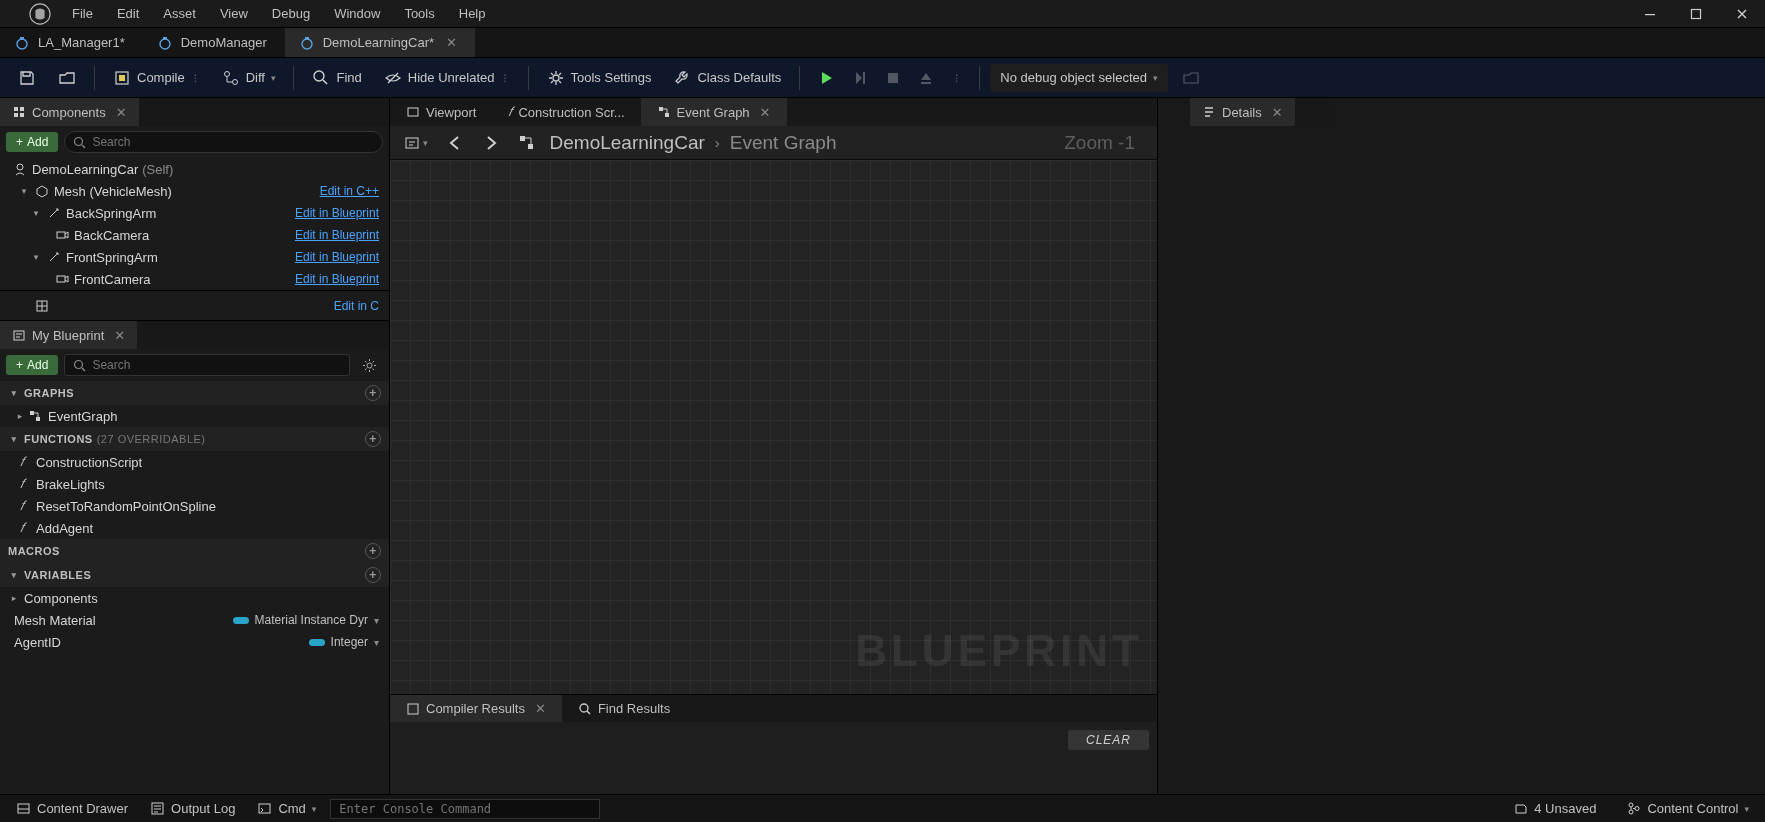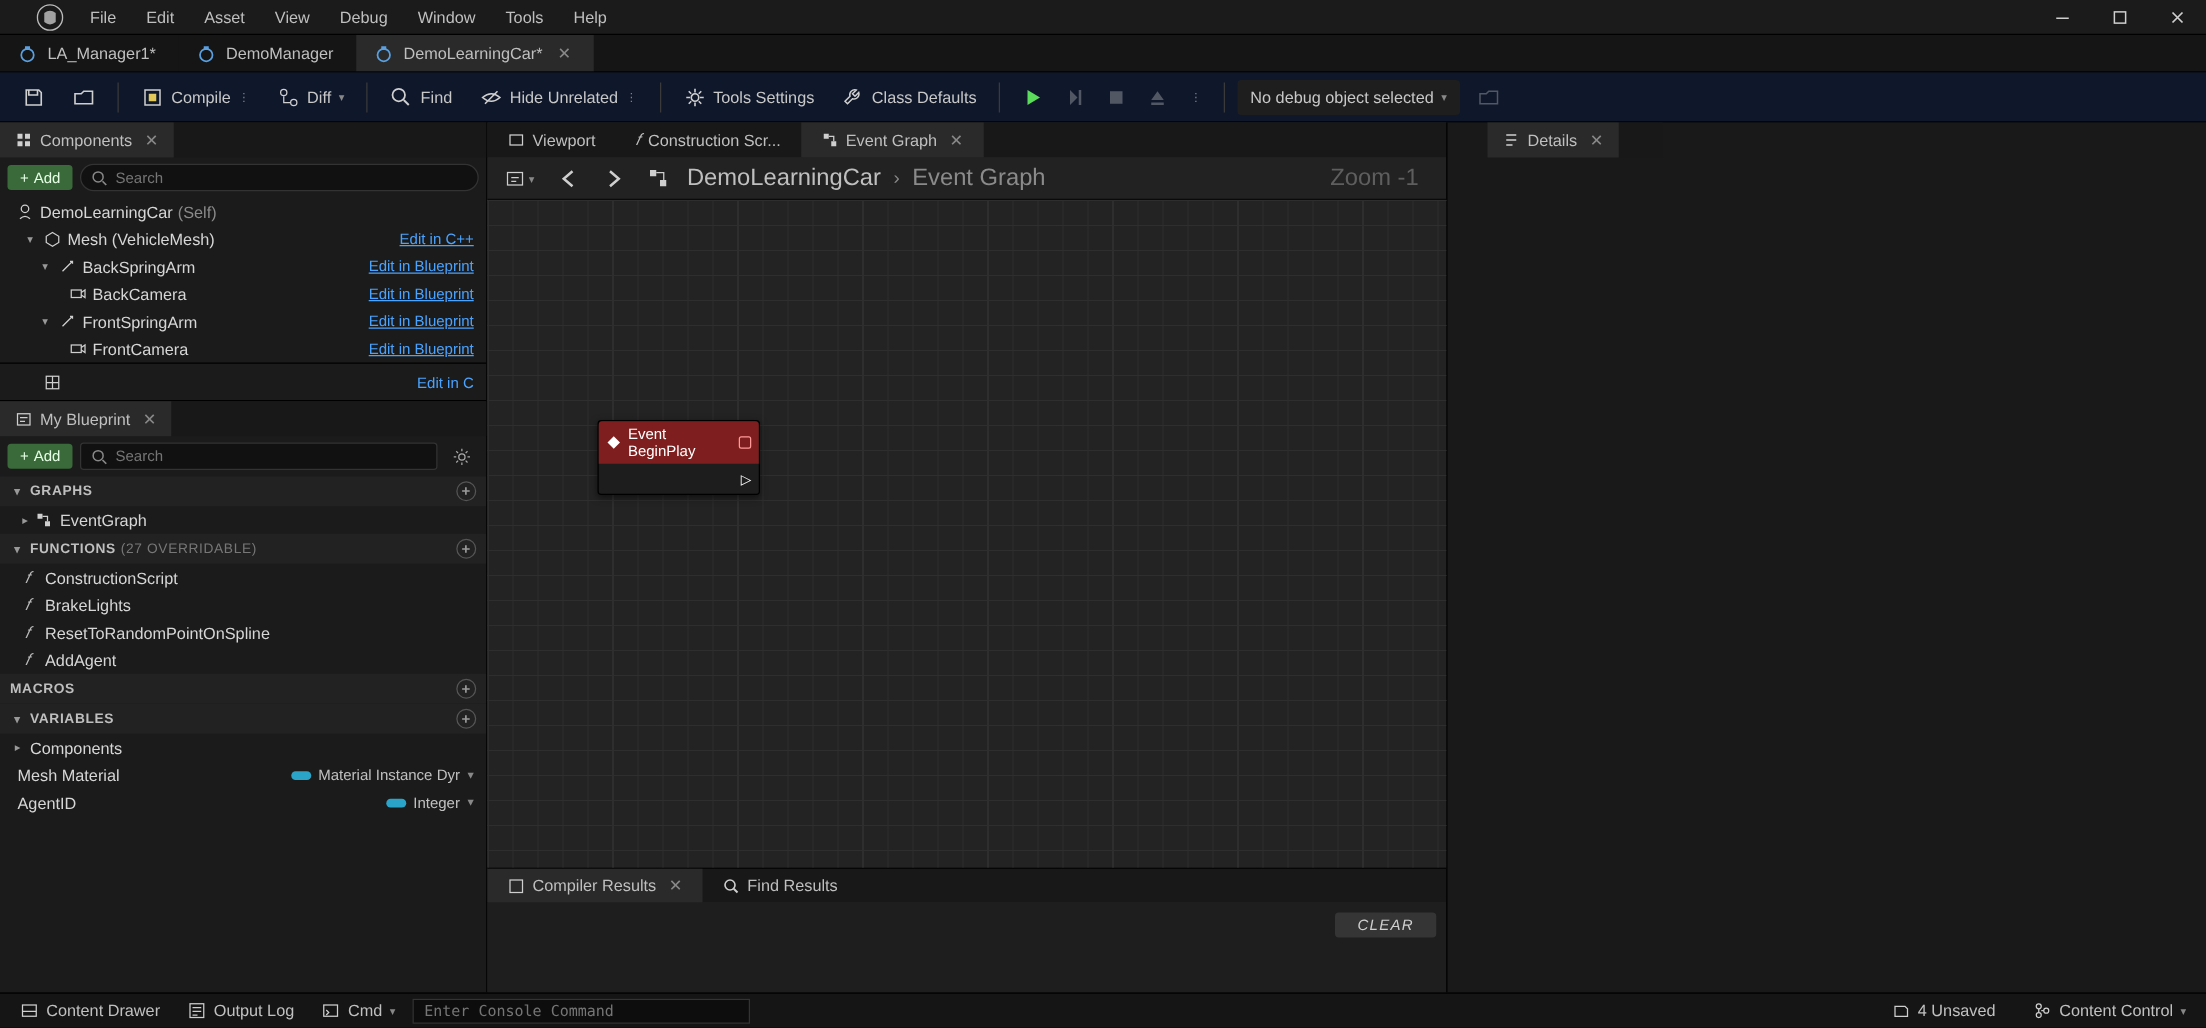--- a/index.html
+++ b/index.html
@@ -534,32 +534,21 @@
               <path d="M7 4 H13 V10" stroke="#cfcfcf" fill="none"></path>
             </svg>
           </div>
         <span class="bc-large">DemoLearningCar</span>
         <span class="bc-chev">›</span>
         <span class="bc-large current">Event Graph</span>
         <span class="zoom-ind">Zoom -1</span>
       </div>
 
       <div class="graph-canvas">
-        <div class="node">
-          <div class="node-head">
-            <svg width="12" height="12">
-                <path d="M6 1 L11 6 L6 11 L1 6 Z" fill="#fff"></path>
-              </svg>
-            <span>Event BeginPlay</span>
-            <span class="delegate"></span>
-          </div>
-          <div class="node-body">
-            <span class="exec-pin">▷</span>
-          </div>
-        </div>
+        <div class="watermark">BLUEPRINT</div>
       </div>
 
       <div class="cr-tabrow">
         <div class="graph-tab active">
           <svg width="14" height="14">
               <rect x="2" y="2" width="10" height="10" fill="none" stroke="#cfcfcf"></rect>
             </svg>
           <span>Compiler Results</span>
           <span class="graph-tab-close">✕</span>
         </div>

